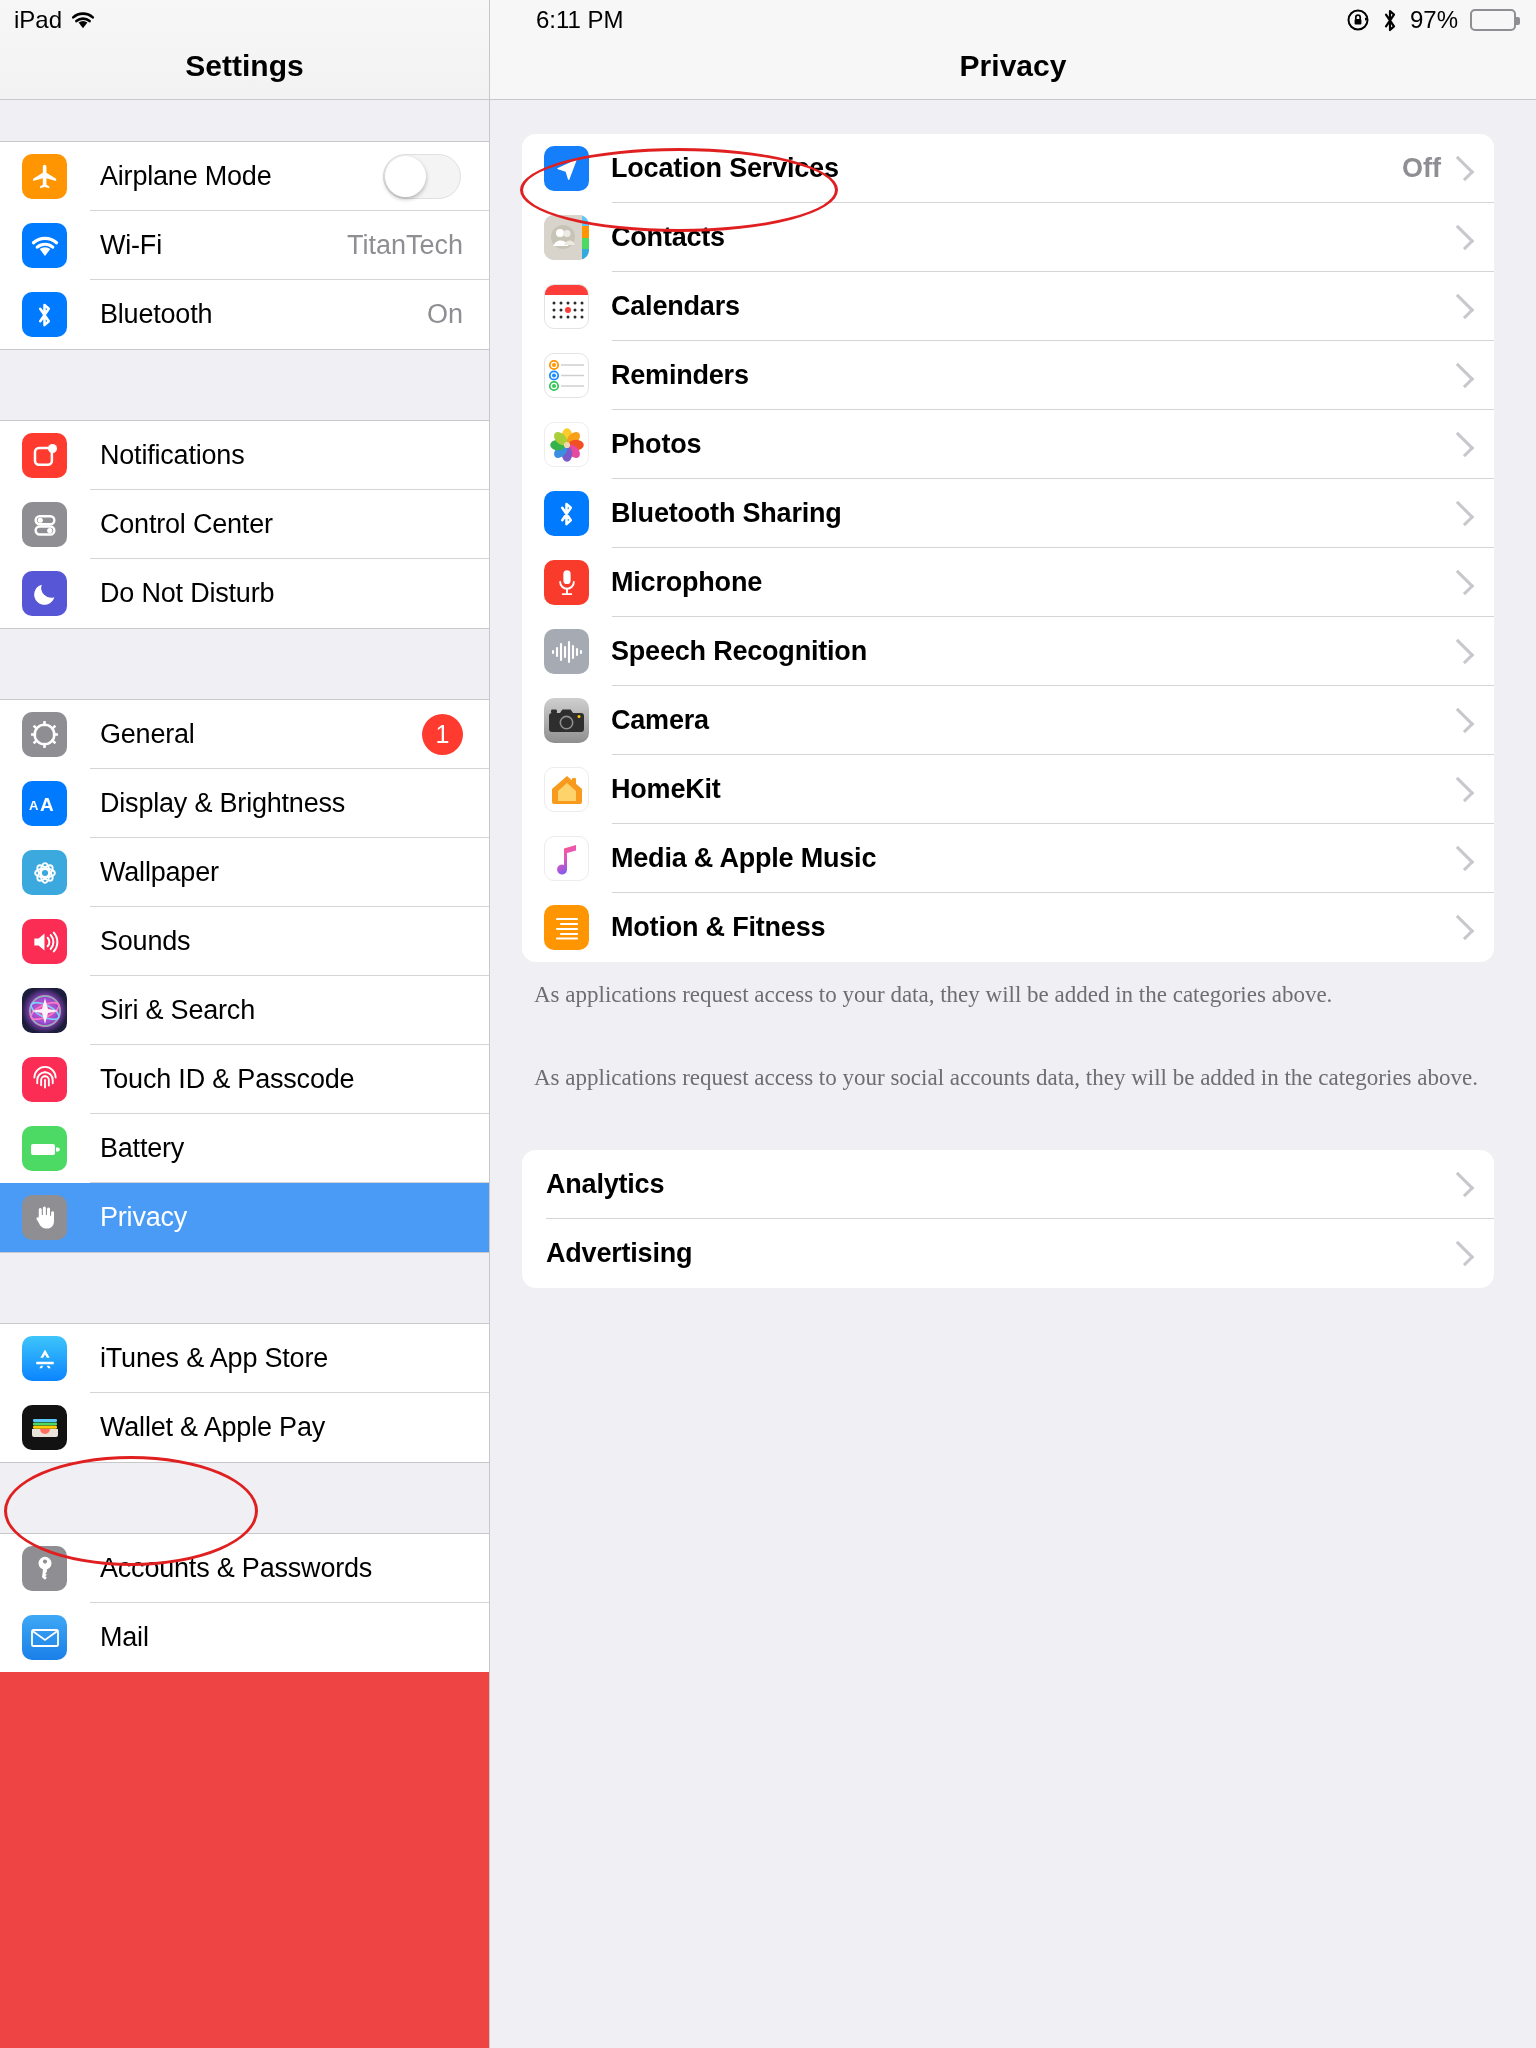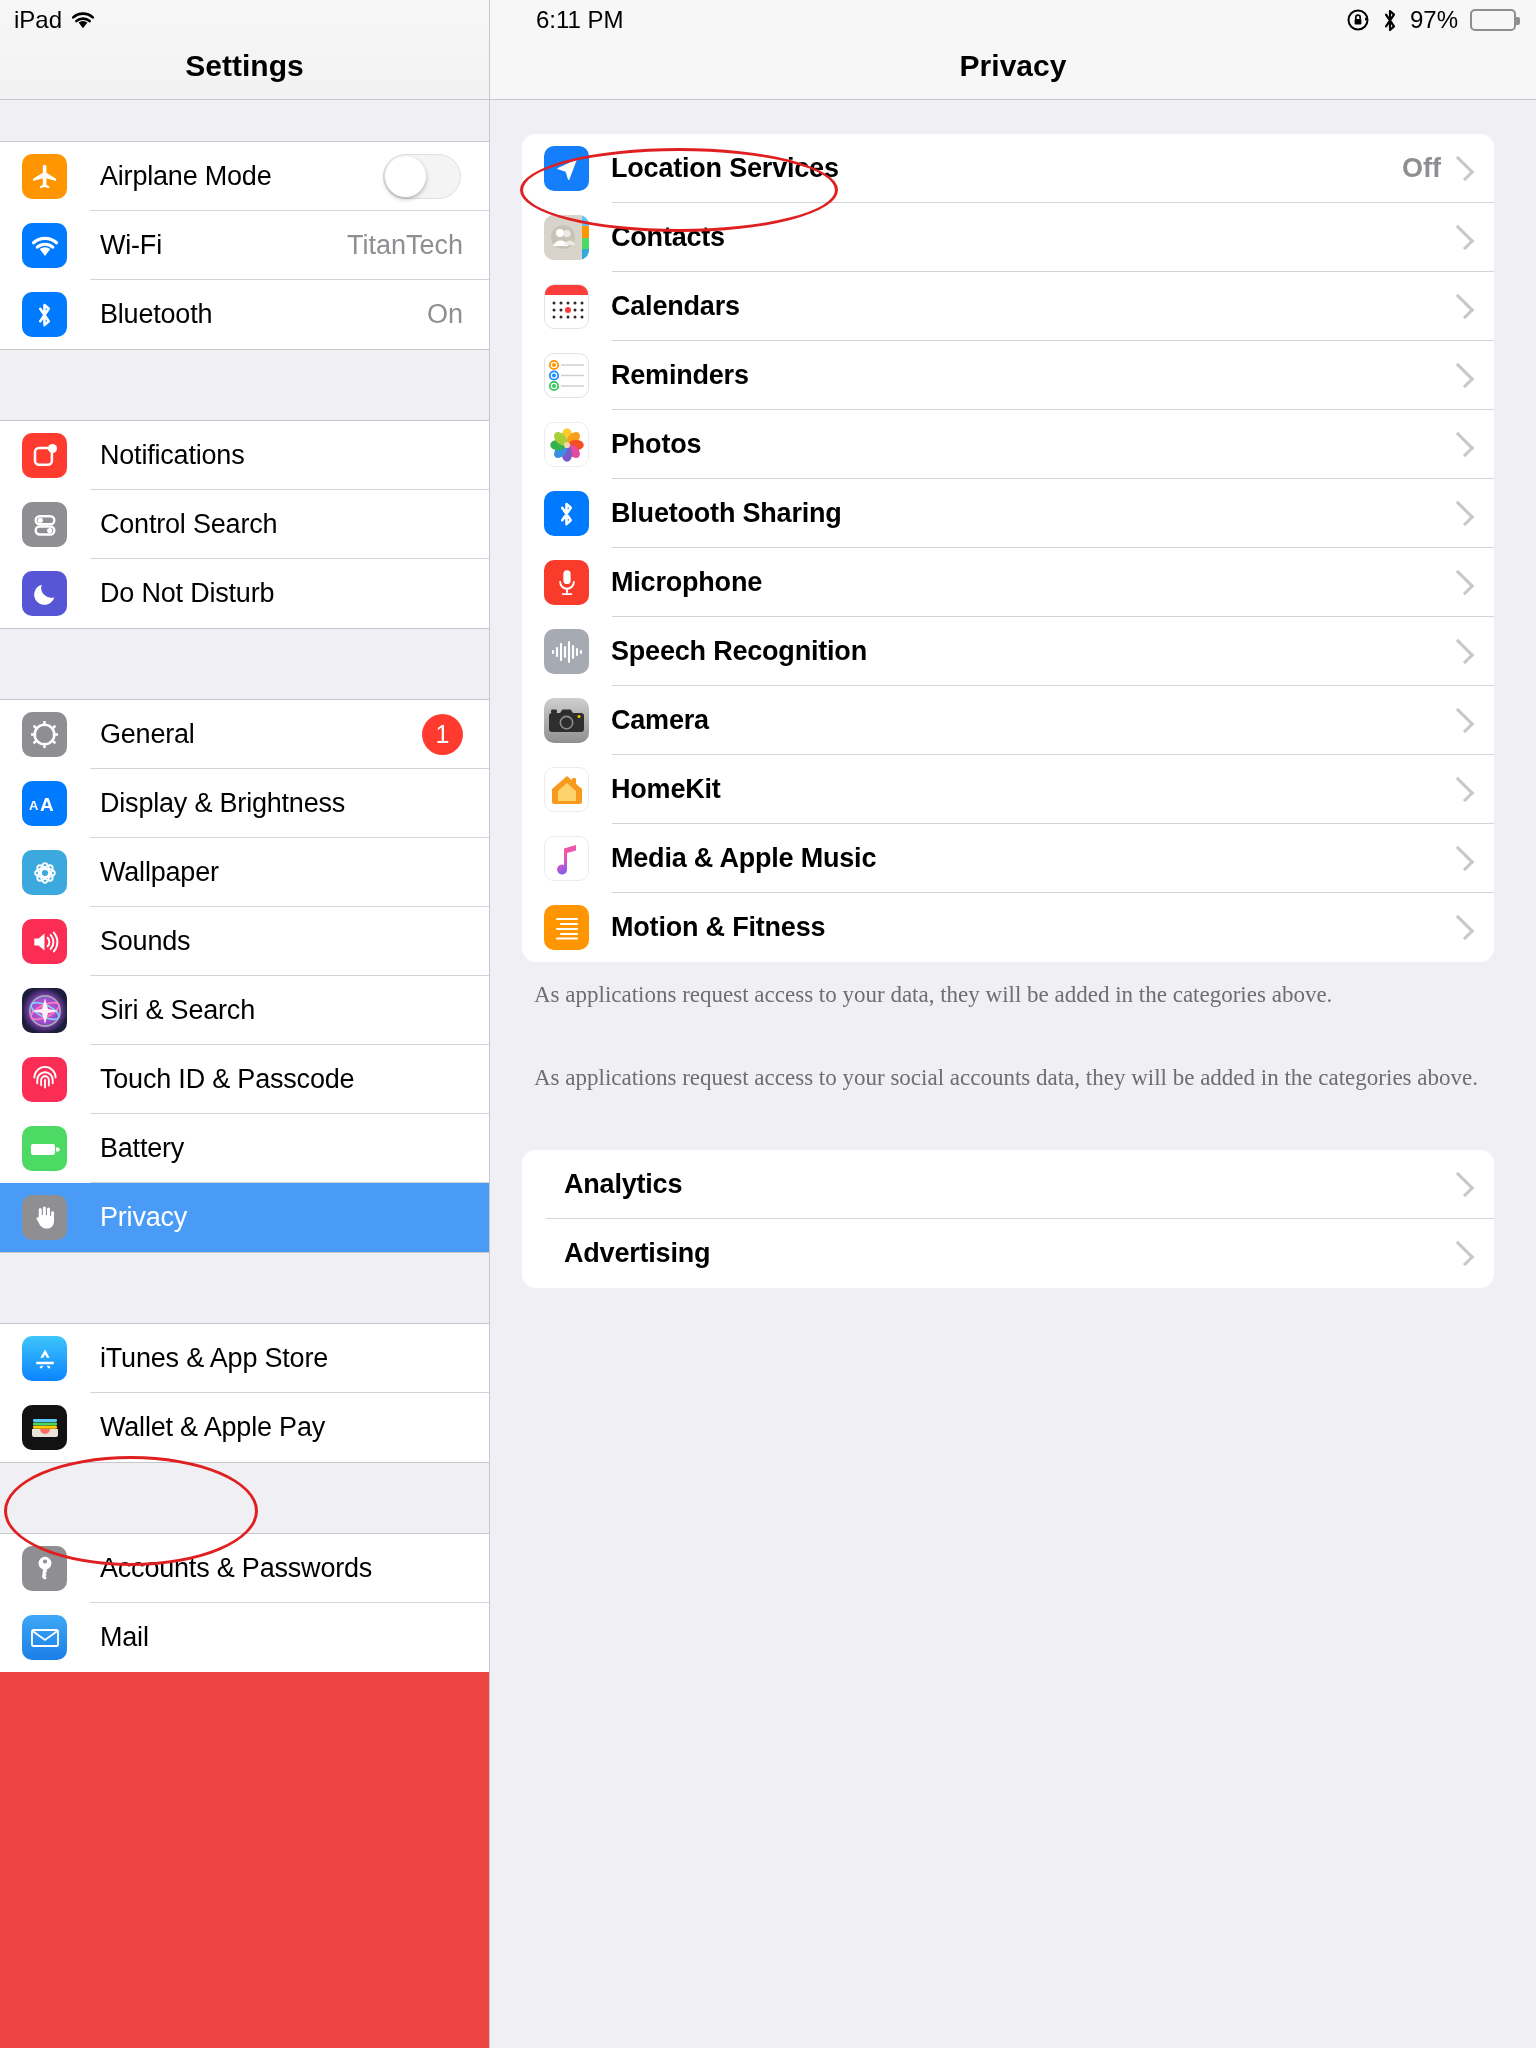--- a/index.html
+++ b/index.html
@@ -93,21 +93,21 @@
   }
   .card.tight { margin-top: 26px; }
   .d-row { height: 69px; display: flex; align-items: center; padding-left: 22px; position: relative; font-weight: bold; }
   .d-row .sep { position: absolute; left: 90px; right: 0; bottom: 0; height: 1px; background: #d4d4d6; }
   .d-row:last-child .sep { display: none; }
   .d-row.noicon { padding-left: 24px; }
   .d-row.noicon .sep { left: 24px; }
   .d-icon { width: 45px; height: 45px; border-radius: 10px; flex: 0 0 45px;
             display: flex; align-items: center; justify-content: center; overflow: hidden; position: relative; }
   .d-label { margin-left: 22px; font-size: 27px; color: #000; letter-spacing: -0.2px; }
-  .d-row.noicon .d-label { margin-left: 18px; }
+  .d-row.noicon .d-label { margin-left: 0; }
   .d-value { margin-left: auto; font-size: 27px; color: #8e8e93; margin-right: 14px; }
   .chev {
     margin-left: auto; margin-right: 26px; width: 13px; height: 23px;
     border-right: 3px solid #c7c7cc; border-bottom: 3px solid #c7c7cc;
     transform: rotate(-45deg); flex: 0 0 auto;
   }
   .d-value + .chev { margin-left: 0; }
   .footer-note {
     margin: 16px 56px 0 44px; font-size: 23px; line-height: 33px; color: #6d6d72; font-family: Liberation Serif, serif;
   }
@@ -249,21 +249,21 @@
       </div>
       <div class="sb-row">
         <div class="sb-icon ic-cc">
           <svg width="30" height="30" viewBox="0 0 24 24">
             <rect x="4.5" y="5" width="15" height="6.4" rx="3.2" fill="none" stroke="#fff" stroke-width="1.9"></rect>
             <circle cx="8.2" cy="8.2" r="2.1" fill="#fff"></circle>
             <rect x="4.5" y="13.2" width="15" height="6.4" rx="3.2" fill="none" stroke="#fff" stroke-width="1.9"></rect>
             <circle cx="15.8" cy="16.4" r="2.1" fill="#fff"></circle>
           </svg>
         </div>
-        <div class="sb-label">Control Search</div>
+        <div class="sb-label">Control Center</div>
         <div class="sep"></div>
       </div>
       <div class="sb-row">
         <div class="sb-icon ic-dnd">
           <svg width="28" height="28" viewBox="0 0 24 24">
             <path d="M20 14.8A8.6 8.6 0 0 1 9.2 4 8.8 8.8 0 1 0 20 14.8z" fill="#fff"></path>
           </svg>
         </div>
         <div class="sb-label">Do Not Disturb</div>
 

